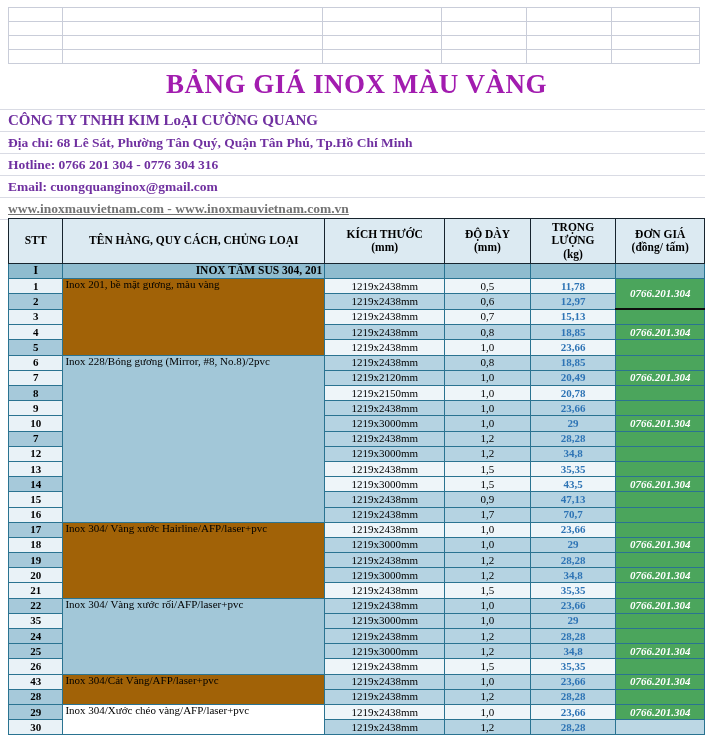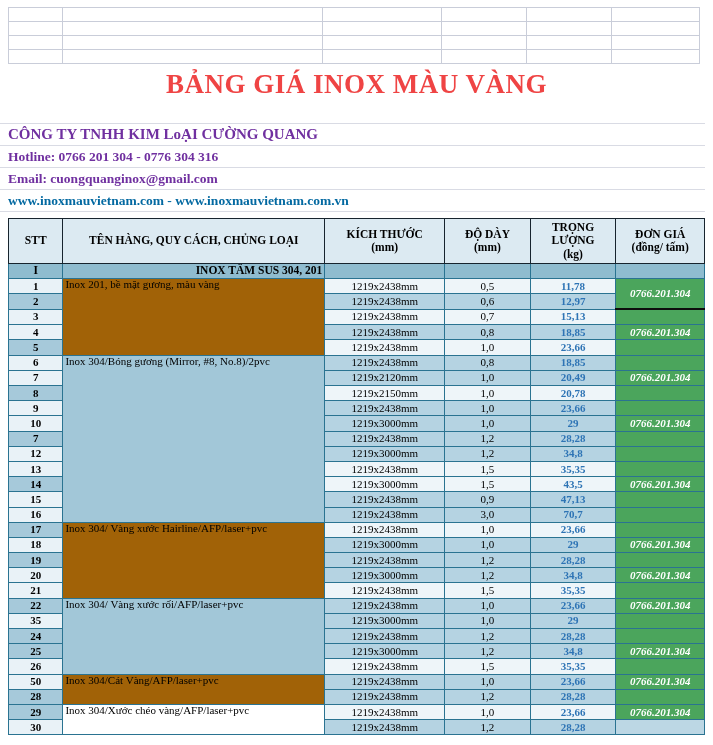--- a/index.html
+++ b/index.html
@@ -9,21 +9,21 @@
   
   table{border-collapse:collapse;table-layout:fixed;}
   .topgrid{position:absolute;left:8px;top:7px;width:691px;}
   .topgrid td{border:1px solid #c9cdd9;height:13px;padding:0;background:#fff;}
 
   
   .title{position:absolute;left:8px;top:63px;width:697px;height:42px;display:flex;align-items:center;justify-content:center;
          font-size:27px;font-weight:bold;letter-spacing:.5px;}
 
   
-  .company{position:absolute;left:0px;top:123px;width:705px;}
+  .company{position:absolute;left:0px;top:109px;width:705px;}
   .crow{height:21px;border-bottom:1px solid #d9dbe4;display:flex;align-items:center;padding-left:8px;
         font-weight:bold;font-size:13.5px;}
   .crow:first-child{border-top:1px solid #d9dbe4;font-size:15px;}
 
   
   .main{position:absolute;left:8px;top:218px;width:697px;border:1.5px solid #1d3b4a;}
   .main th,.main td{border:1px solid #2a7391;padding:0 2px;overflow:hidden;white-space:nowrap;}
   .main th{background:#dceaf2;color:#000;border-color:#17242e;font-size:11.5px;font-weight:bold;line-height:1.15;height:44px;text-align:center;white-space:normal;}
   .main td{height:14.2px;font-size:11px;line-height:1;}
   .sub{font-weight:bold;}
@@ -87,27 +87,28 @@
           <td></td>
           <td></td>
           <td></td>
           <td></td>
           <td></td>
           <td></td>
         </tr>
       </tbody>
   </table>
 
-  <div class="title" style="color: #ef4444; text-align: right;">BẢNG GIÁ INOX MÀU VÀNG</div>
+  <div class="title" style="color: #a21caf; text-align: right;">BẢNG GIÁ INOX MÀU VÀNG</div>
 
   <div class="company">
     <div class="crow" style="color: rgb(112, 48, 160);">CÔNG TY TNHH KIM LoẠI CƯỜNG QUANG</div>
+    <div class="crow" style="color: rgb(112, 48, 160);">Địa chỉ: 68 Lê Sát, Phường Tân Quý, Quận Tân Phú, Tp.Hồ Chí Minh</div>
     <div class="crow" style="color: rgb(112, 48, 160);">Hotline: 0766 201 304 - 0776 304 316</div>
     <div class="crow" style="color: rgb(112, 48, 160);">Email: cuongquanginox@gmail.com</div>
-    <div class="crow" style="color: #0369a1;">www.inoxmauvietnam.com - www.inoxmauvietnam.com.vn</div>
+    <div class="crow" style="color: #737373; text-decoration: underline;">www.inoxmauvietnam.com - www.inoxmauvietnam.com.vn</div>
   </div>
 
   <table class="main">
     <colgroup>
         <col style="width:54px">
         <col style="width:260px">
         <col style="width:119px">
         <col style="width:85px">
         <col style="width:85px">
         <col style="width:88px">
@@ -177,21 +178,21 @@
         </tr>
         <tr>
           <td class="stt sb">5</td>
           <td class="c mw">1219x2438mm</td>
           <td class="c mw">1,0</td>
           <td class="wt mw">23,66</td>
           <td class="pg"></td>
         </tr>
         <tr>
           <td class="stt sl">6</td>
-          <td class="name nb" rowspan="11">Inox 304/Bóng gương (Mirror, #8, No.8)/2pvc</td>
+          <td class="name nb" rowspan="11">Inox 228/Bóng gương (Mirror, #8, No.8)/2pvc</td>
           <td class="c mb">1219x2438mm</td>
           <td class="c mb">0,8</td>
           <td class="wt mb">18,85</td>
           <td class="pg"></td>
         </tr>
         <tr>
           <td class="stt sl">7</td>
           <td class="c mb">1219x2120mm</td>
           <td class="c mb">1,0</td>
           <td class="wt mb">20,49</td>
@@ -249,21 +250,21 @@
         <tr>
           <td class="stt sl">15</td>
           <td class="c mb">1219x2438mm</td>
           <td class="c mb">0,9</td>
           <td class="wt mb">47,13</td>
           <td class="pg"></td>
         </tr>
         <tr>
           <td class="stt sl">16</td>
           <td class="c mb">1219x2438mm</td>
-          <td class="c mb">3,0</td>
+          <td class="c mb">1,7</td>
           <td class="wt mb">70,7</td>
           <td class="pg"></td>
         </tr>
         <tr>
           <td class="stt sb">17</td>
           <td class="name nl" rowspan="5">Inox 304/ Vàng xước Hairline/AFP/laser+pvc</td>
           <td class="c mw">1219x2438mm</td>
           <td class="c mw">1,0</td>
           <td class="wt mw">23,66</td>
           <td class="pg"></td>
@@ -326,21 +327,21 @@
           <td class="pg">0766.201.304</td>
         </tr>
         <tr>
           <td class="stt sl">26</td>
           <td class="c mw">1219x2438mm</td>
           <td class="c mw">1,5</td>
           <td class="wt mw">35,35</td>
           <td class="pg"></td>
         </tr>
         <tr>
-          <td class="stt sl">50</td>
+          <td class="stt sl">43</td>
           <td class="name nl" rowspan="2">Inox 304/Cát Vàng/AFP/laser+pvc</td>
           <td class="c mb">1219x2438mm</td>
           <td class="c mb">1,0</td>
           <td class="wt mb">23,66</td>
           <td class="pg">0766.201.304</td>
         </tr>
         <tr>
           <td class="stt sb">28</td>
           <td class="c mb">1219x2438mm</td>
           <td class="c mb">1,2</td>

